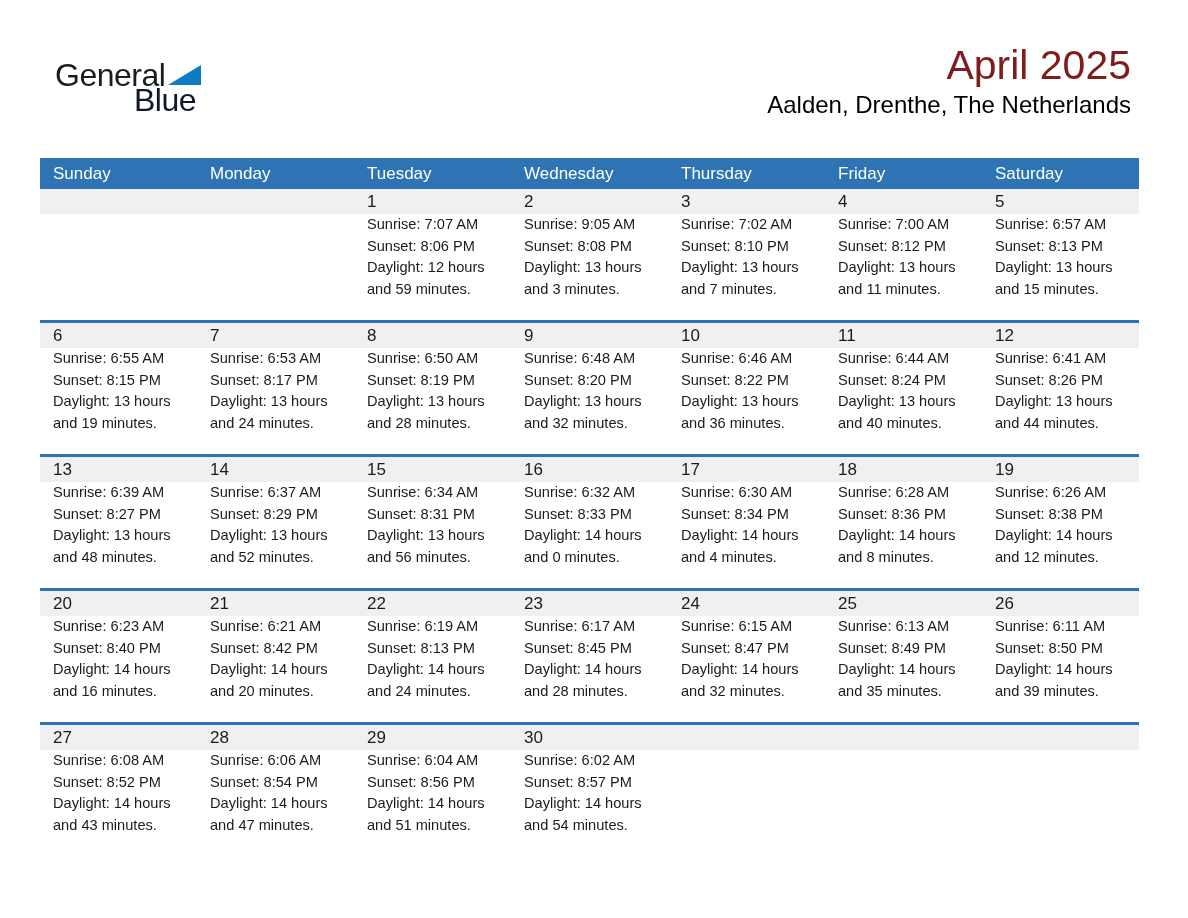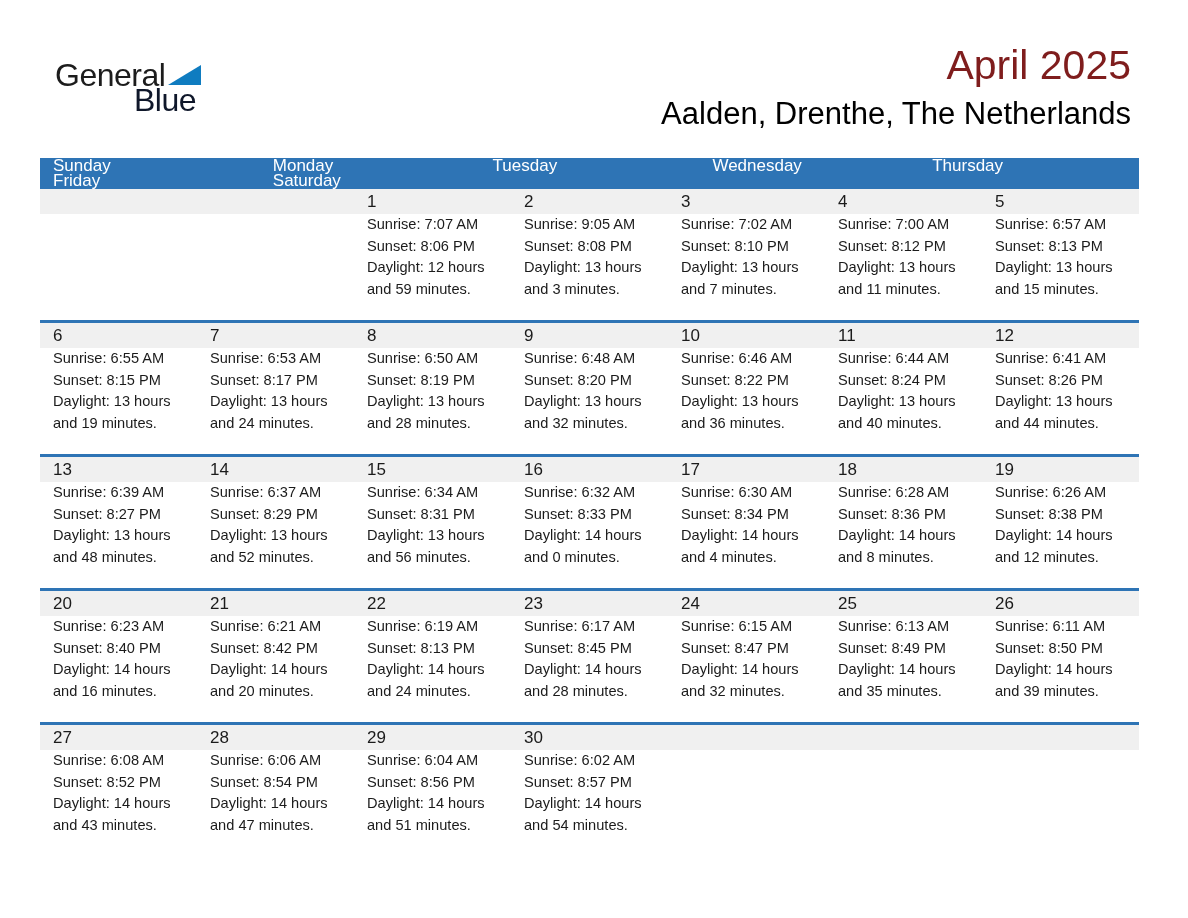--- a/index.html
+++ b/index.html
@@ -52,33 +52,32 @@
     right: 8px;
     top: 0;
     text-align: right;
   }
   .month-title {
     font-size: 41px;
     color: #7f1d1d;
     line-height: 1.15;
   }
   .location-subtitle {
-    font-size: 31px;
+    font-size: 24px;
     color: #000000;
     line-height: 1.3;
-    margin-top: 5px;
   }
   
   .calendar {
     margin: 4px 49px 0 40px;
     width: 1099px;
   }
   .weekday-row {
     display: grid;
-    grid-template-columns: repeat(5, 1fr);
+    grid-template-columns: repeat(7, 1fr);
     background: var(--header-bg, #2E74B5);
     height: 31px;
     align-items: center;
   }
   .weekday-cell {
     color: #ffffff;
     font-size: 17px;
     padding-left: 13px;
     white-space: nowrap;
     overflow: hidden;

